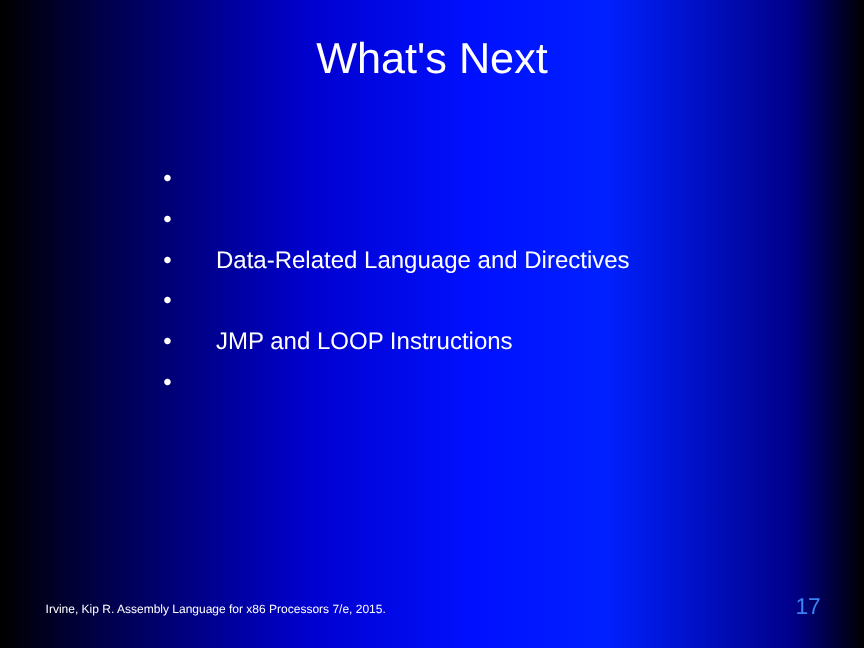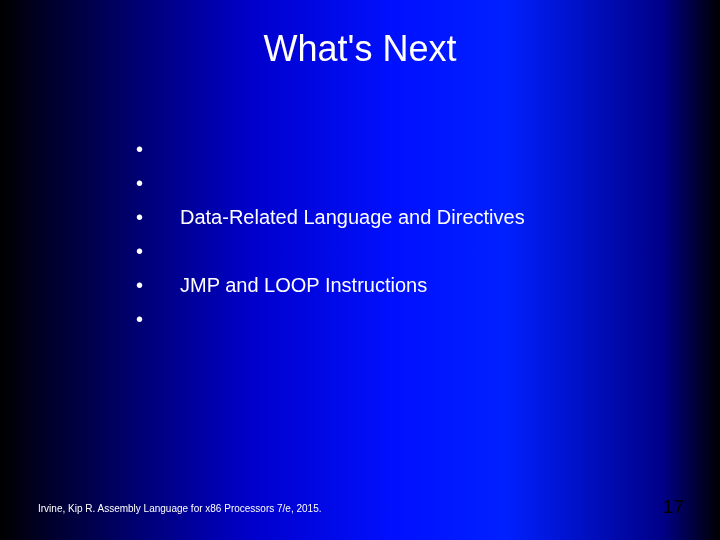--- a/index.html
+++ b/index.html
@@ -45,21 +45,21 @@
     position: absolute;
     bottom: 26px;
     left: 38px;
     color: #ffffff;
     font-size: 10px;
   }
   .page-num {
     position: absolute;
     bottom: 22px;
     right: 36px;
-    color: #000000;
+    color: #3b82f6;
     font-size: 19px;
   }
 </style>
 </head>
 <body>
 
 <h1 class="title">What's Next</h1>
 
 <div class="content">
   <div class="bullet-row">

